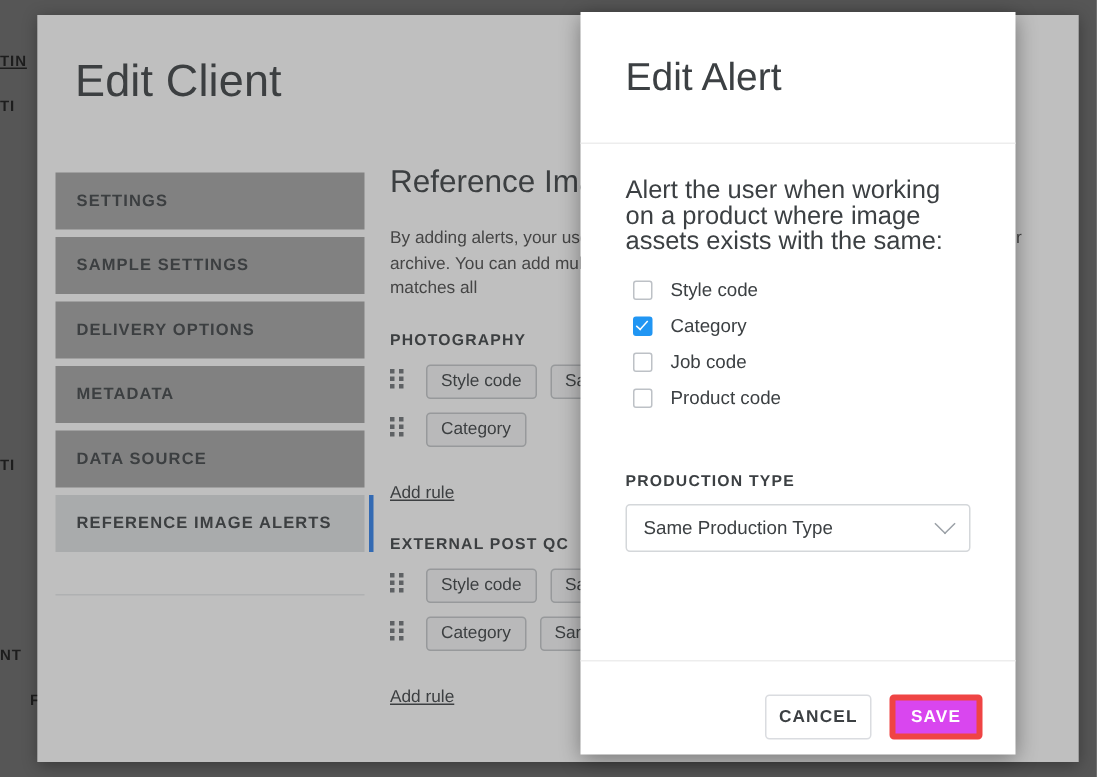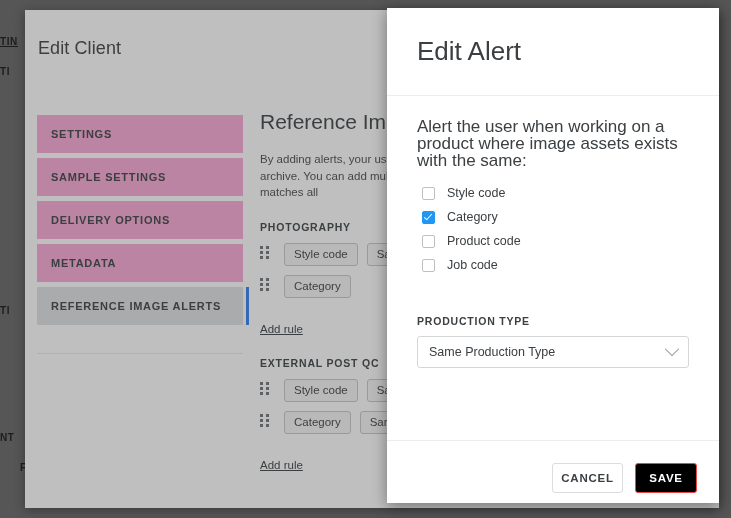--- a/index.html
+++ b/index.html
@@ -49,23 +49,23 @@
     content: "";
     position: absolute;
     inset: 0;
     background: rgba(60,60,60,.33);
     pointer-events: none;
     z-index: 40;
   }
 
   #edit-client-title {
     position: absolute;
-    left: 13px;
+    left: 25px;
     top: 28px;
-    font-size: 18px;
+    font-size: 30px;
     color: #3c4043;
     font-weight: 400;
     letter-spacing: .1px;
   }
 
   #edit-client-body {
     position: absolute;
     left: 0;
     top: 92px;
     right: 0;
@@ -74,21 +74,21 @@
 
   
   #client-sidebar {
     position: absolute;
     left: 12px;
     top: 13px;
     width: 206px;
   }
   .nav-item {
     height: 38px;
-    background: #f9a8d4;
+    background: #a3a3a3;
     margin-bottom: 5px;
     display: flex;
     align-items: center;
     padding-left: 14px;
     box-sizing: border-box;
     font-size: 11px;
     font-weight: 700;
     letter-spacing: .75px;
     color: #3c4043;
     position: relative;
@@ -183,21 +183,21 @@
     text-decoration: underline;
     margin-top: 17px;
     cursor: pointer;
   }
 
   
   #edit-alert-dialog {
     position: absolute;
     left: 387px;
     top: 8px;
-    width: 332px;
+    width: 290px;
     height: 495px;
     background: #fff;
     box-shadow: 0 3px 14px rgba(0,0,0,.4);
     z-index: 100;
     display: flex;
     flex-direction: column;
   }
   #alert-header {
     height: 88px;
     flex: none;
@@ -316,22 +316,22 @@
     margin-top: 11px;
   }
   #cancel-button {
     width: 71px;
     background: #fff;
     border: 1px solid #dadce0;
     color: #3c4043;
   }
   #save-button {
     width: 62px;
-    background: #000000;
-    border: 1px solid #ef4444;
+    background: #d946ef;
+    border: 4px solid #ef4444;
     color: #fff;
   }
 </style>
 </head>
 <body>
 
 <div id="bg-page">
     <div class="bg-frag" style="top: 36px; text-decoration: underline;">TIN</div>
     <div class="bg-frag" style="top: 66px;">TI</div>
     <div class="bg-frag" style="top: 305px;">TI</div>
@@ -351,20 +351,23 @@
         </div>
         <div class="nav-item">
           <span>SAMPLE SETTINGS</span>
         </div>
         <div class="nav-item">
           <span>DELIVERY OPTIONS</span>
         </div>
         <div class="nav-item">
           <span>METADATA</span>
         </div>
+        <div class="nav-item">
+          <span>DATA SOURCE</span>
+        </div>
         <div class="nav-item active">
           <span>REFERENCE IMAGE ALERTS</span>
           <span class="nav-marker"></span>
         </div>
         <div id="nav-blank-strip"></div>
       </div>
 
     <div id="client-content">
       <div id="ref-heading">Reference Image Alerts</div>
       <div id="ref-desc">By adding alerts, your users will be notified when similar references exist from your archive. You can add multiple alerts and the system will look for a result that matches all</div>
@@ -433,25 +436,25 @@
         <div class="cb-row">
           <span class="cb-box"></span>
           <span class="cb-label">Style code</span>
         </div>
         <div class="cb-row checked">
           <span class="cb-box"></span>
           <span class="cb-label">Category</span>
         </div>
         <div class="cb-row">
           <span class="cb-box"></span>
-          <span class="cb-label">Product code</span>
+          <span class="cb-label">Job code</span>
         </div>
         <div class="cb-row">
           <span class="cb-box"></span>
-          <span class="cb-label">Job code</span>
+          <span class="cb-label">Product code</span>
         </div>
       </div>
 
     <div id="prod-type-label">PRODUCTION TYPE</div>
 
     <div id="prod-type-select">
       <span id="prod-type-value">Same Production Type</span>
       <span class="chevron"></span>
     </div>
   </div>

